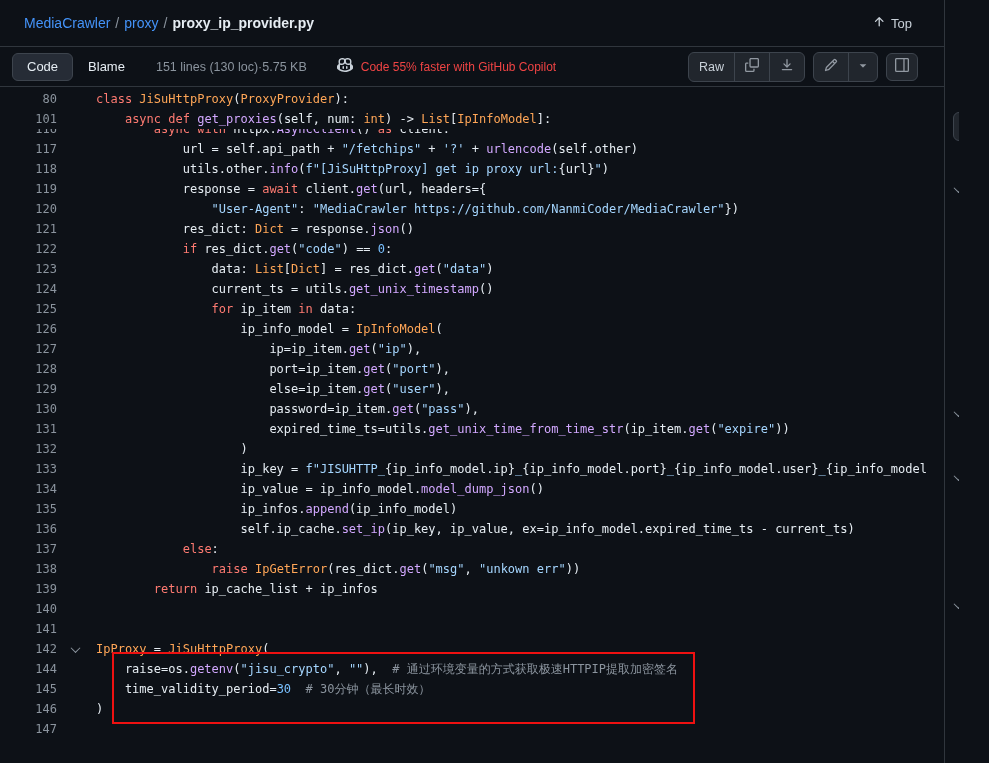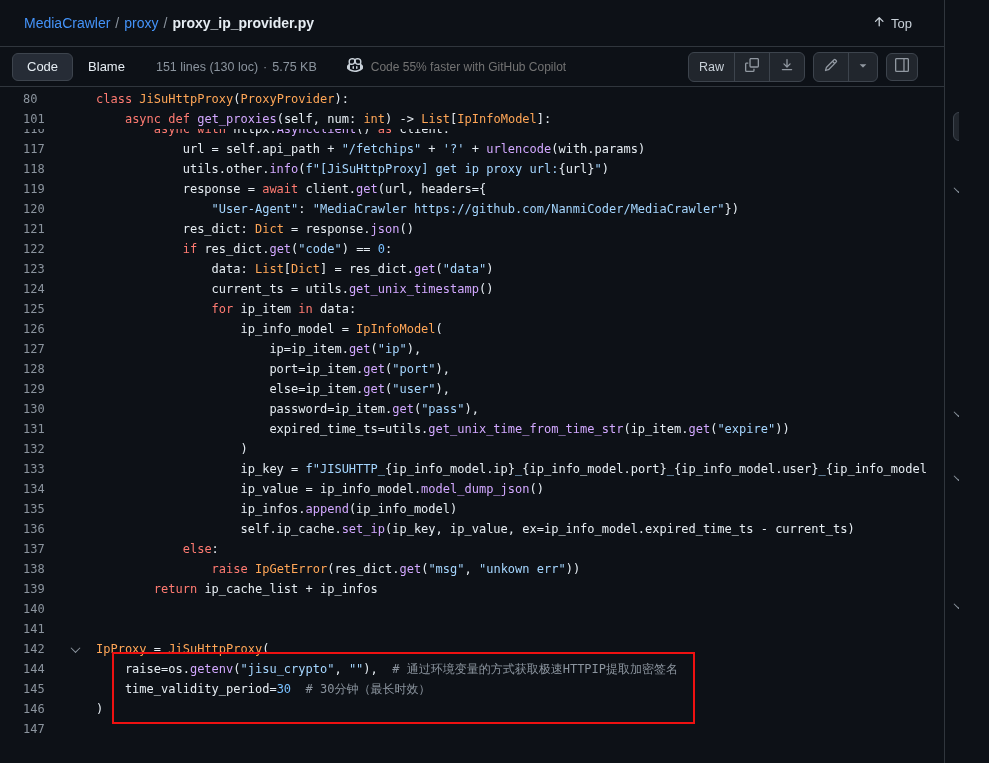--- a/index.html
+++ b/index.html
@@ -37,26 +37,26 @@
     padding:0 26px 0 12px;
   }
   .seg-control { display:flex; align-items:center; }
   .seg {
     height:28px; padding:0 14px; font-size:13px; color:#e6edf3;
     background:transparent; border:1px solid transparent; border-radius:6px;
     cursor:pointer; font-family:inherit;
   }
   .seg.active { background:#262c36; border-color:#3d444d; }
   .file-info {
-    margin-left:16px; display:flex; align-items:center; gap:5px;
+    margin-left:16px; display:flex; align-items:center; 
     color:#8b949e; font-size:12.5px; white-space:nowrap;
   }
   .copilot {
     margin-left:30px; display:flex; align-items:center; gap:8px;
-    font-size:12px; color:#737373; white-space:nowrap;
+    font-size:12px; color:#ef4444; white-space:nowrap;
   }
   .copilot svg { fill:#c9d1d9; }
   .right-actions { margin-left:auto; display:flex; align-items:center; gap:8px; }
   .btn-group {
     display:flex; border:1px solid #3d444d; border-radius:6px; overflow:hidden;
     background:#21262d;
   }
   .gbtn {
     height:28px; background:transparent; border:none; color:#c9d1d9;
     display:inline-flex; align-items:center; justify-content:center;
@@ -72,21 +72,21 @@
   }
   .icon-btn svg { fill:#9198a1; }
 
   
   .code-area {
     position:relative; flex:1; overflow:hidden;
     font-family:"DejaVu Sans Mono","Liberation Mono",monospace;
     font-size:12px; line-height:20px;
   }
   .cl { display:flex; height:20px; white-space:pre; }
-  .ln { flex:0 0 57px; text-align:left; color:#8b949e; cursor:pointer;padding-left:23px; }
+  .ln { flex:0 0 57px; text-align:right; color:#8b949e; cursor:pointer;padding-left:23px; }
   .fold { flex:0 0 39px; display:flex; align-items:center; padding-left:15px; }
   .ct { flex:0 0 auto; }
   .sticky-context { position:relative; z-index:2; background:#0d1117; padding-top:2px; }
   .code-lines { position:relative; z-index:1; }
   .code-lines .cl.clip { margin-top:-10px; }
   .tk-k { color:#ff7b72; }
   .tk-fn { color:#d2a8ff; }
   .tk-cls { color:#ffa657; }
   .tk-s { color:#a5d6ff; }
   .tk-n { color:#79c0ff; }
@@ -189,21 +189,21 @@
       </div>
     </div>
 
     <div class="code-area">
       <div class="sticky-context">
           <div class="cl"><span class="ln">80</span><span class="fold"></span><span class="ct"><span class="tk-k">class </span><span class="tk-cls">JiSuHttpProxy</span><span class="tk-p">(</span><span class="tk-cls">ProxyProvider</span><span class="tk-p">):</span></span></div>
           <div class="cl"><span class="ln">101</span><span class="fold"></span><span class="ct"><span class="tk-p">    </span><span class="tk-k">async</span><span class="tk-p"> </span><span class="tk-k">def</span><span class="tk-p"> </span><span class="tk-fn">get_proxies</span><span class="tk-p">(self, num: </span><span class="tk-cls">int</span><span class="tk-p">) -&gt; </span><span class="tk-cls">List</span><span class="tk-p">[</span><span class="tk-cls">IpInfoModel</span><span class="tk-p">]:</span></span></div>
         </div>
       <div class="code-lines">
           <div class="cl clip"><span class="ln">116</span><span class="fold"></span><span class="ct"><span class="tk-p">        </span><span class="tk-k">async</span><span class="tk-p"> </span><span class="tk-k">with</span><span class="tk-p"> httpx.</span><span class="tk-fn">AsyncClient</span><span class="tk-p">() </span><span class="tk-k">as</span><span class="tk-p"> client:</span></span></div>
-          <div class="cl"><span class="ln">117</span><span class="fold"></span><span class="ct"><span class="tk-p">            url = self.api_path + </span><span class="tk-s">"/fetchips"</span><span class="tk-p"> + </span><span class="tk-s">'?'</span><span class="tk-p"> + </span><span class="tk-fn">urlencode</span><span class="tk-p">(with.params)</span></span></div>
+          <div class="cl"><span class="ln">117</span><span class="fold"></span><span class="ct"><span class="tk-p">            url = self.api_path + </span><span class="tk-s">"/fetchips"</span><span class="tk-p"> + </span><span class="tk-s">'?'</span><span class="tk-p"> + </span><span class="tk-fn">urlencode</span><span class="tk-p">(self.other)</span></span></div>
           <div class="cl"><span class="ln">118</span><span class="fold"></span><span class="ct"><span class="tk-p">            utils.other.</span><span class="tk-fn">info</span><span class="tk-p">(</span><span class="tk-s">f"[JiSuHttpProxy] get ip proxy url:</span><span class="tk-p">{url}</span><span class="tk-s">"</span><span class="tk-p">)</span></span></div>
           <div class="cl"><span class="ln">119</span><span class="fold"></span><span class="ct"><span class="tk-p">            response = </span><span class="tk-k">await</span><span class="tk-p"> client.</span><span class="tk-fn">get</span><span class="tk-p">(url, headers={</span></span></div>
           <div class="cl"><span class="ln">120</span><span class="fold"></span><span class="ct"><span class="tk-p">                </span><span class="tk-s">"User-Agent"</span><span class="tk-p">: </span><span class="tk-s">"MediaCrawler https://github.com/NanmiCoder/MediaCrawler"</span><span class="tk-p">})</span></span></div>
           <div class="cl"><span class="ln">121</span><span class="fold"></span><span class="ct"><span class="tk-p">            res_dict: </span><span class="tk-cls">Dict</span><span class="tk-p"> = response.</span><span class="tk-fn">json</span><span class="tk-p">()</span></span></div>
           <div class="cl"><span class="ln">122</span><span class="fold"></span><span class="ct"><span class="tk-p">            </span><span class="tk-k">if</span><span class="tk-p"> res_dict.</span><span class="tk-fn">get</span><span class="tk-p">(</span><span class="tk-s">"code"</span><span class="tk-p">) == </span><span class="tk-n">0</span><span class="tk-p">:</span></span></div>
           <div class="cl"><span class="ln">123</span><span class="fold"></span><span class="ct"><span class="tk-p">                data: </span><span class="tk-cls">List</span><span class="tk-p">[</span><span class="tk-cls">Dict</span><span class="tk-p">] = res_dict.</span><span class="tk-fn">get</span><span class="tk-p">(</span><span class="tk-s">"data"</span><span class="tk-p">)</span></span></div>
           <div class="cl"><span class="ln">124</span><span class="fold"></span><span class="ct"><span class="tk-p">                current_ts = utils.</span><span class="tk-fn">get_unix_timestamp</span><span class="tk-p">()</span></span></div>
           <div class="cl"><span class="ln">125</span><span class="fold"></span><span class="ct"><span class="tk-p">                </span><span class="tk-k">for</span><span class="tk-p"> ip_item </span><span class="tk-k">in</span><span class="tk-p"> data:</span></span></div>
           <div class="cl"><span class="ln">126</span><span class="fold"></span><span class="ct"><span class="tk-p">                    ip_info_model = </span><span class="tk-cls">IpInfoModel</span><span class="tk-p">(</span></span></div>
           <div class="cl"><span class="ln">127</span><span class="fold"></span><span class="ct"><span class="tk-p">                        ip=ip_item.</span><span class="tk-fn">get</span><span class="tk-p">(</span><span class="tk-s">"ip"</span><span class="tk-p">),</span></span></div>

